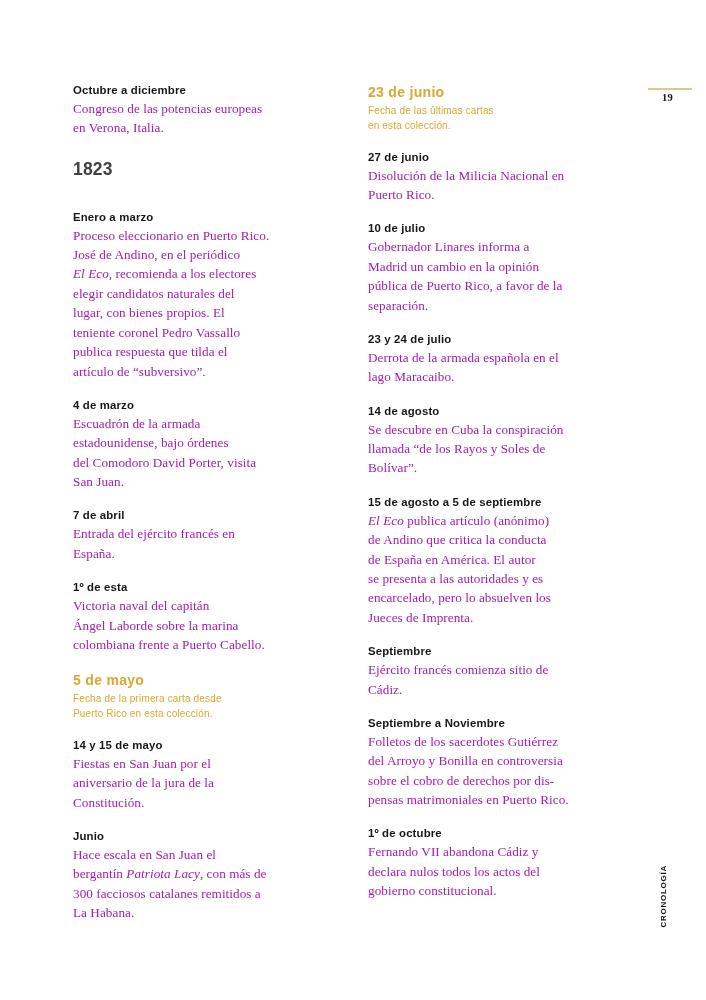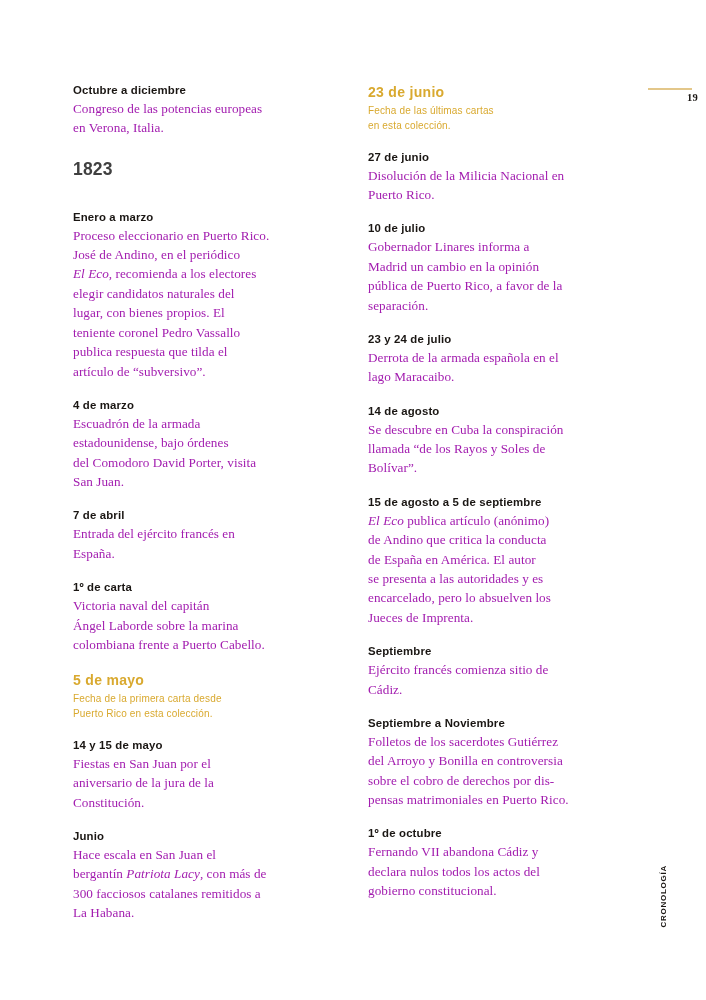--- a/index.html
+++ b/index.html
@@ -27,21 +27,21 @@
   .folio-rule {
     position: absolute;
     left: 648px;
     top: 88px;
     width: 44px;
     height: 1.5px;
     background: #e3c78a;
   }
   .folio-number {
     position: absolute;
-    left: 687px;
+    left: 662px;
     top: 92px;
     font-family: "Liberation Serif", "DejaVu Serif", serif;
     font-size: 10.5px;
     font-weight: 700;
     letter-spacing: 0.2px;
     color: #1a1613;
   }
   .running-head {
     position: absolute;
     left: 659px;
@@ -164,21 +164,21 @@
 estadounidense, bajo órdenes
 del Comodoro David Porter, visita
 San Juan.</p>
         </div>
         <div class="entry">
           <p class="entry-date">7 de abril</p>
           <p class="entry-body">Entrada del ejército francés en
 España.</p>
         </div>
         <div class="entry">
-          <p class="entry-date">1º de carta</p>
+          <p class="entry-date">1º de esta</p>
           <p class="entry-body">Victoria naval del capitán
 Ángel Laborde sobre la marina
 colombiana frente a Puerto Cabello.</p>
         </div>
         <div class="entry highlight">
           <p class="entry-date">5 de mayo</p>
           <p class="entry-body">Fecha de la primera carta desde
 Puerto Rico en esta colección.</p>
         </div>
         <div class="entry">

